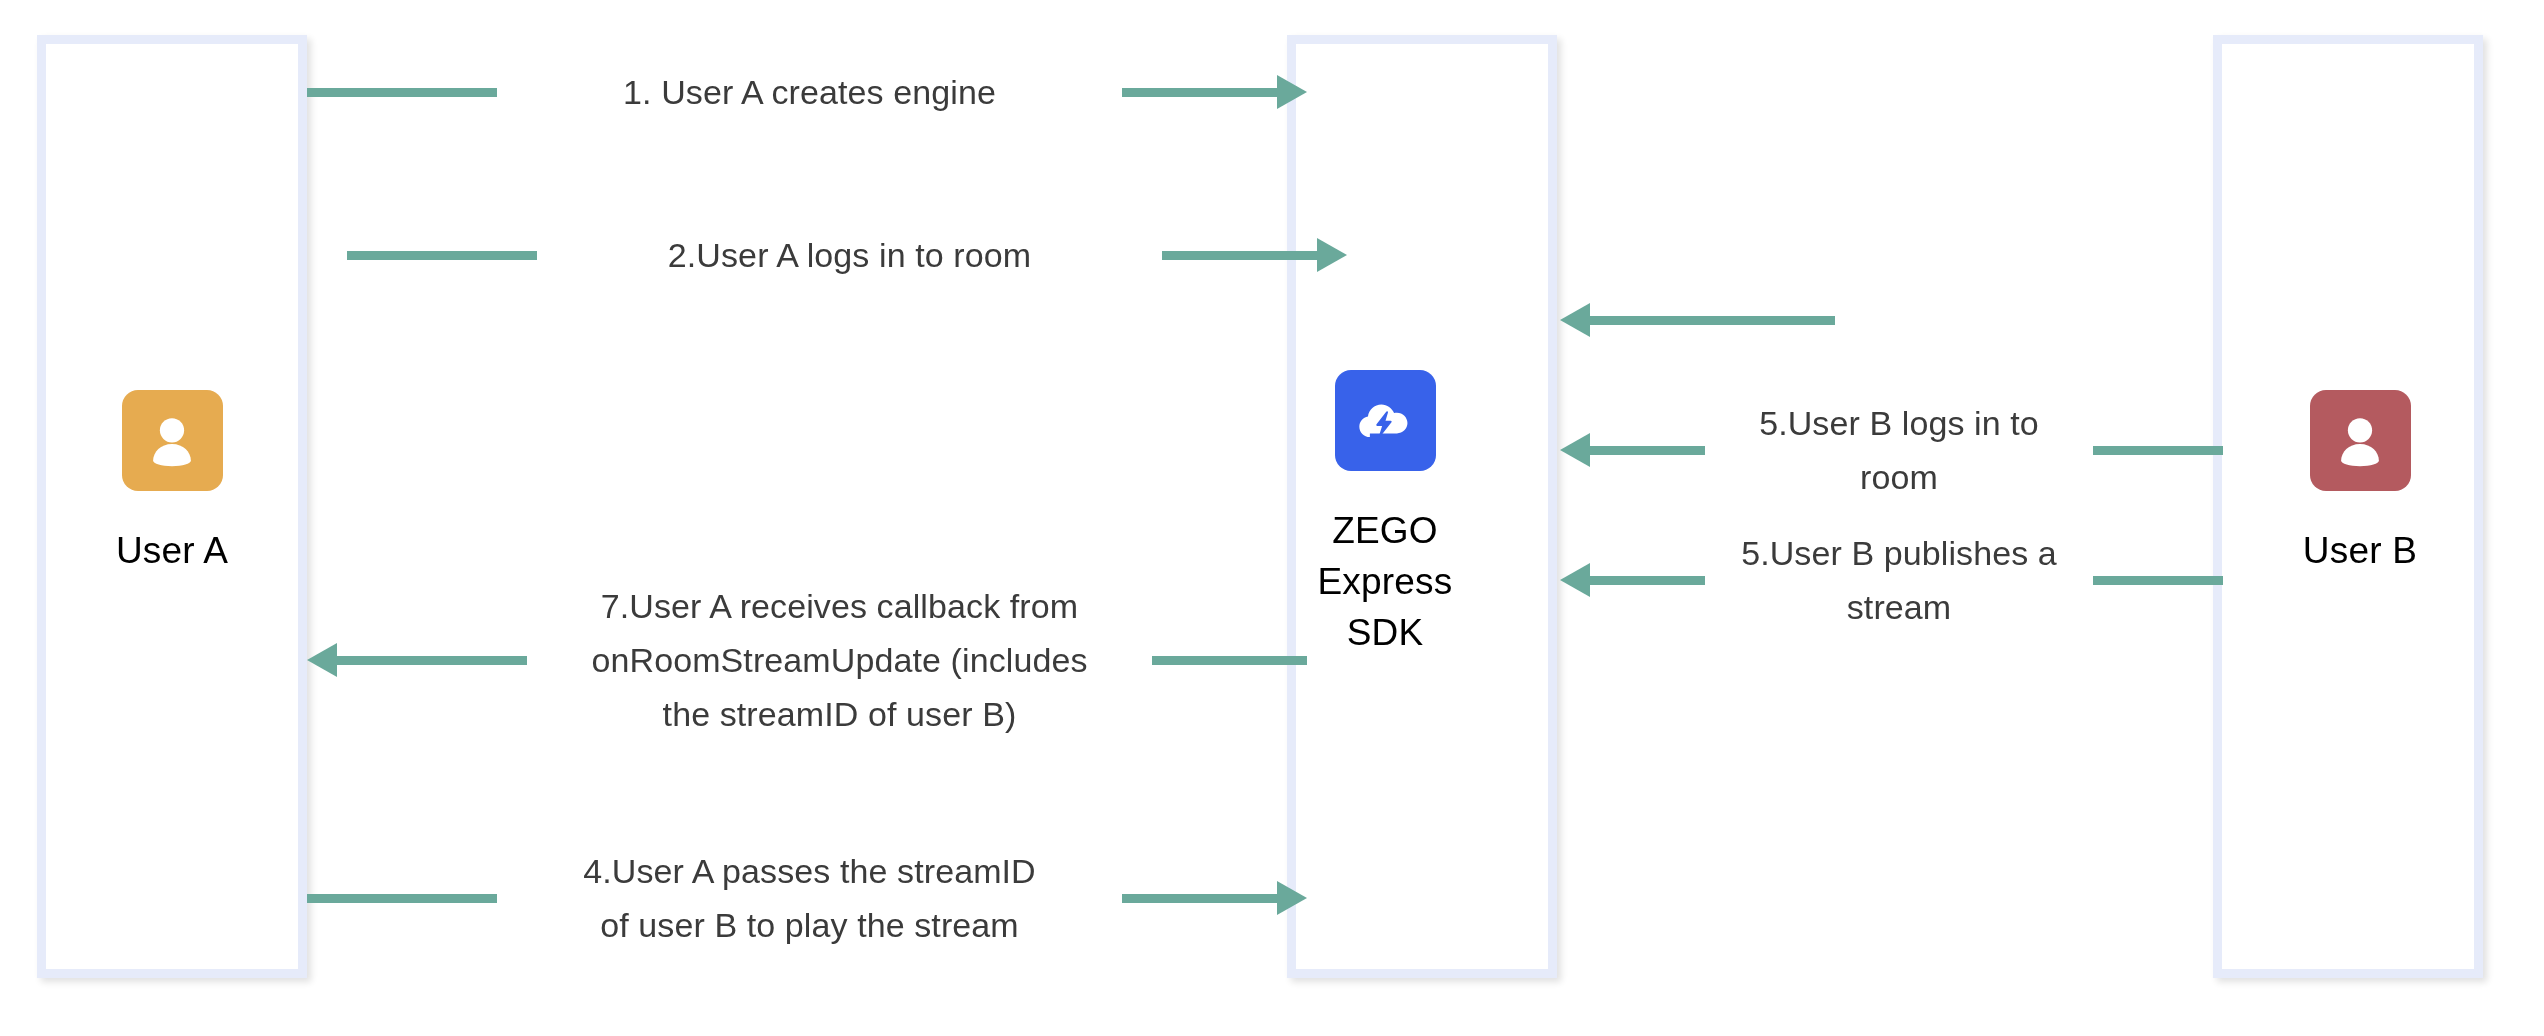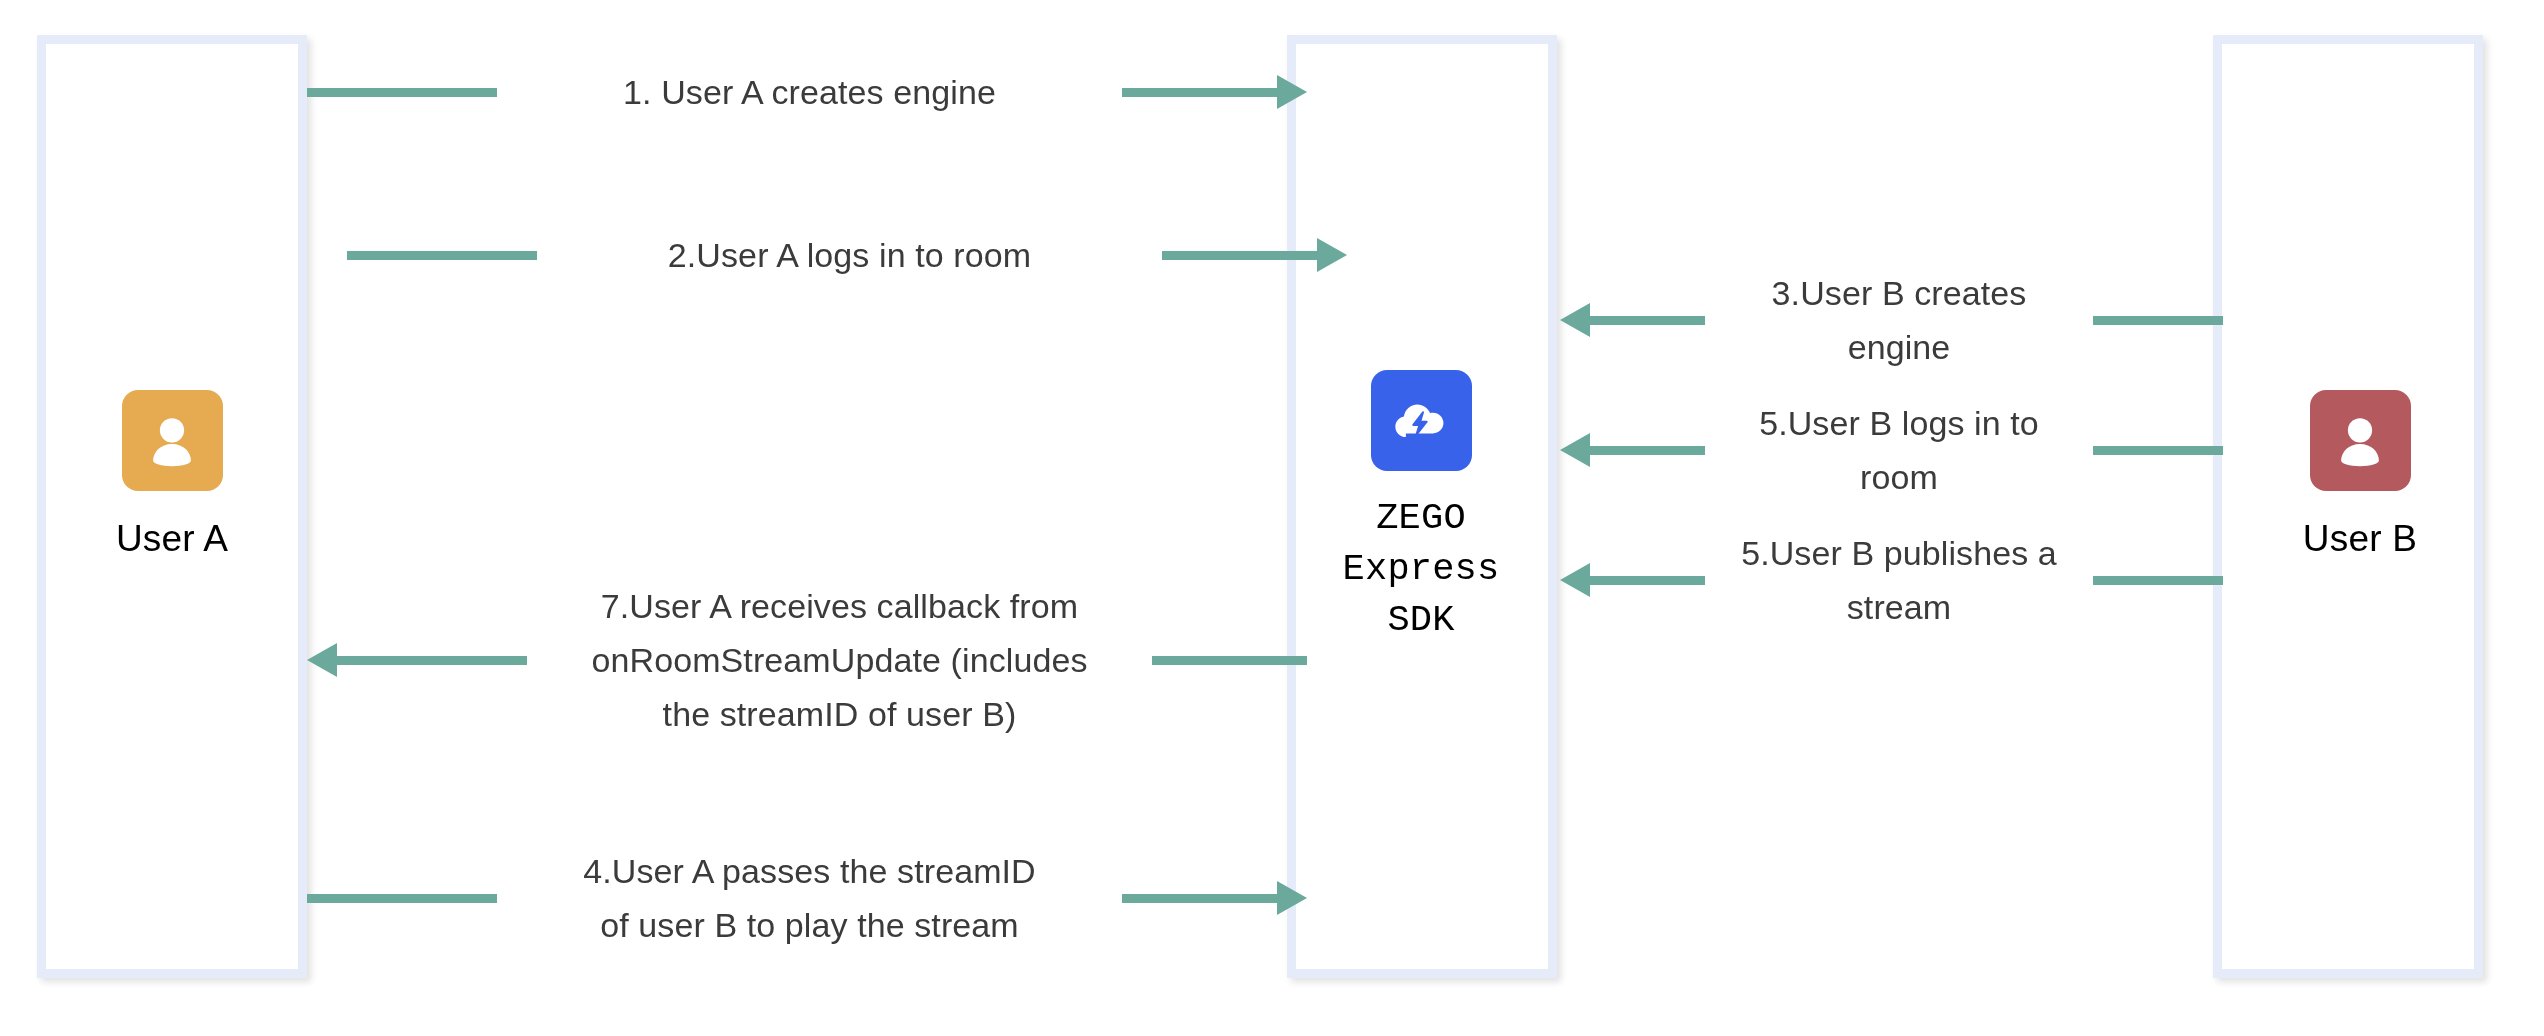--- a/index.html
+++ b/index.html
@@ -33,23 +33,24 @@
   .lane-sdk   { left: 1287px; width: 270px; }
   .lane-b     { left: 2213px; width: 270px; }
 
   
   .node {
     position: absolute;
     display: flex;
     flex-direction: column;
     align-items: center;
     width: 252px;
+    gap: 12px;
   }
   .node-a   { left: 46px;   top: 390px; }
-  .node-sdk { left: 1295px; top: 370px; font-family: Liberation Mono, monospace; }
+  .node-sdk { left: 1259px; top: 370px; }
   .node-b   { left: 2222px; top: 390px; padding-left: 12px; }
 
   .avatar {
     width: 101px;
     height: 101px;
     border-radius: 16px;
     display: flex;
     align-items: center;
     justify-content: center;
   }
@@ -172,21 +173,20 @@
   <div class="flow flow-left row2">
     <div class="seg seg-a1"></div>
     <div class="flow-label">2.User A logs in to room</div>
     <div class="seg seg-a2"></div>
     <div class="head right"></div>
   </div>
 
   <div class="flow flow-right row3">
     <div class="head left"></div>
     <div class="seg seg-b1"></div>
-    <div class="flow-label">3.User B creates engine</div>
     <div class="seg seg-b2"></div>
   </div>
 
   <div class="flow flow-right row4">
     <div class="head left"></div>
     <div class="seg seg-b1"></div>
     <div class="flow-label">5.User B logs in to room</div>
     <div class="seg seg-b2"></div>
   </div>
 

